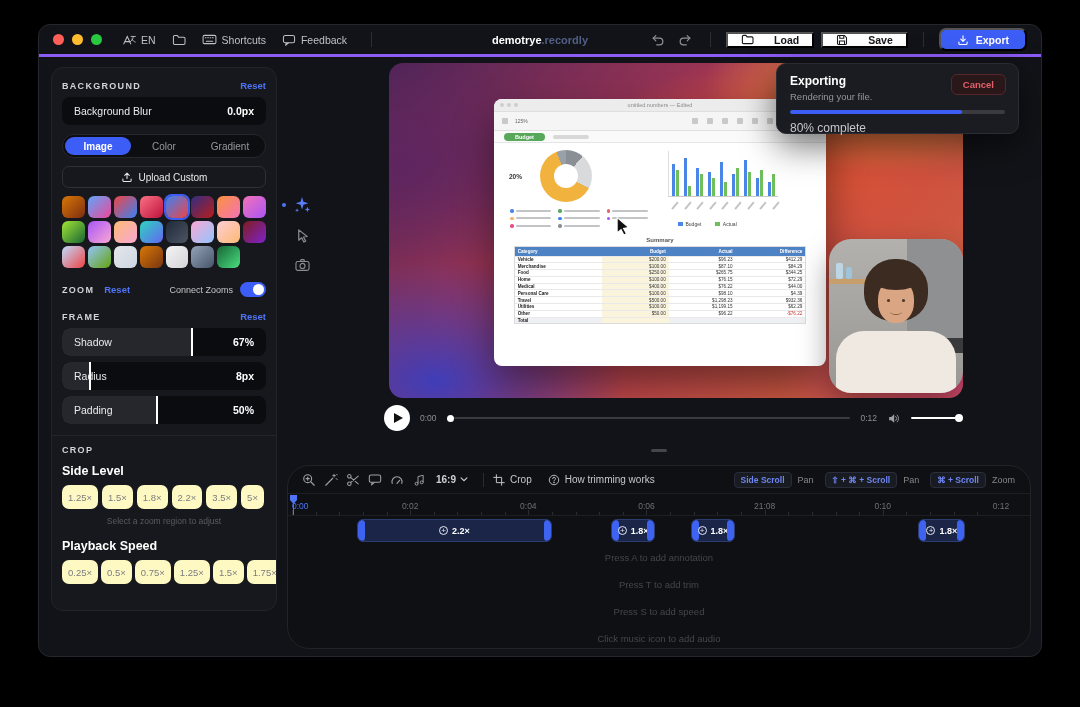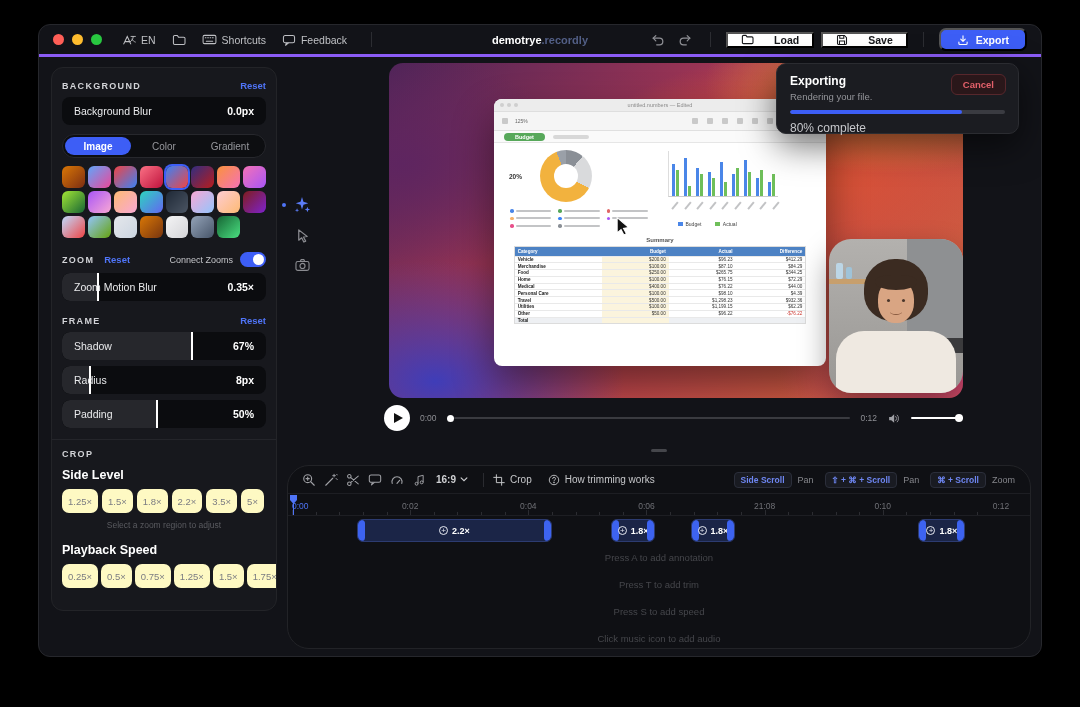--- a/index.html
+++ b/index.html
@@ -275,20 +275,29 @@
       </div>
       <div class="slider-row">
         <span class="slider-label">Background Blur</span>
         <span class="slider-value">0.0px</span>
       </div>
       <div class="seg-tabs" id="bg-tabs">
           <div class="seg-tab active">Image</div>
           <div class="seg-tab">Color</div>
           <div class="seg-tab">Gradient</div>
         </div>
+      <div class="upload-btn">
+        <span>
+            <svg width="12" height="12" viewBox="0 0 16 16" fill="none" stroke="#e7e8ea" stroke-width="1.4" stroke-linecap="round" stroke-linejoin="round">
+              <path d="M8 10V3M5 5.8L8 2.8l3 3"></path>
+              <path d="M2.5 10.8v1.8c0 .8.7 1.4 1.5 1.4h8c.8 0 1.5-.6 1.5-1.4v-1.8"></path>
+            </svg>
+          </span>
+        <span>Upload Custom</span>
+      </div>
       <div class="thumb-grid" id="thumbs">
           <div class="thumb" style="background: linear-gradient(135deg, rgb(217, 119, 6), rgb(124, 45, 18));"></div>
           <div class="thumb" style="background: linear-gradient(135deg, rgb(96, 165, 250), rgb(236, 72, 153));"></div>
           <div class="thumb" style="background: linear-gradient(135deg, rgb(239, 68, 68), rgb(59, 130, 246));"></div>
           <div class="thumb" style="background: linear-gradient(135deg, rgb(251, 113, 133), rgb(190, 18, 60));"></div>
           <div class="thumb selected" style="background: linear-gradient(135deg, rgb(59, 130, 246), rgb(239, 68, 68));"></div>
           <div class="thumb" style="background: linear-gradient(135deg, rgb(49, 46, 129), rgb(185, 28, 28));"></div>
           <div class="thumb" style="background: linear-gradient(135deg, rgb(251, 146, 60), rgb(244, 114, 182));"></div>
           <div class="thumb" style="background: linear-gradient(135deg, rgb(244, 114, 182), rgb(168, 85, 247));"></div>
           <div class="thumb" style="background: linear-gradient(135deg, rgb(163, 230, 53), rgb(22, 101, 52));"></div>
@@ -310,27 +319,20 @@
 
       <div class="sec-head mt14">
         <span>ZOOM</span>
         <span class="reset-link" style="margin-left:10px">Reset</span>
         <span class="inline-right">
           <span class="lbl-xs">Connect Zooms</span>
           <span class="toggle on">
               <span class="knob"></span>
             </span>
         </span>
-      </div>
-      <div class="slider-row">
-        <div class="slider-fill" style="width: 18%;">
-            <span class="slider-handle"></span>
-          </div>
-        <span class="slider-label">Zoom Motion Blur</span>
-        <span class="slider-value">0.35×</span>
       </div>
 
       <div class="sec-head spread mt14">
         <span>FRAME</span>
         <span class="reset-link">Reset</span>
       </div>
       <div class="slider-row">
         <div class="slider-fill" style="width: 64%;">
             <span class="slider-handle"></span>
           </div>

